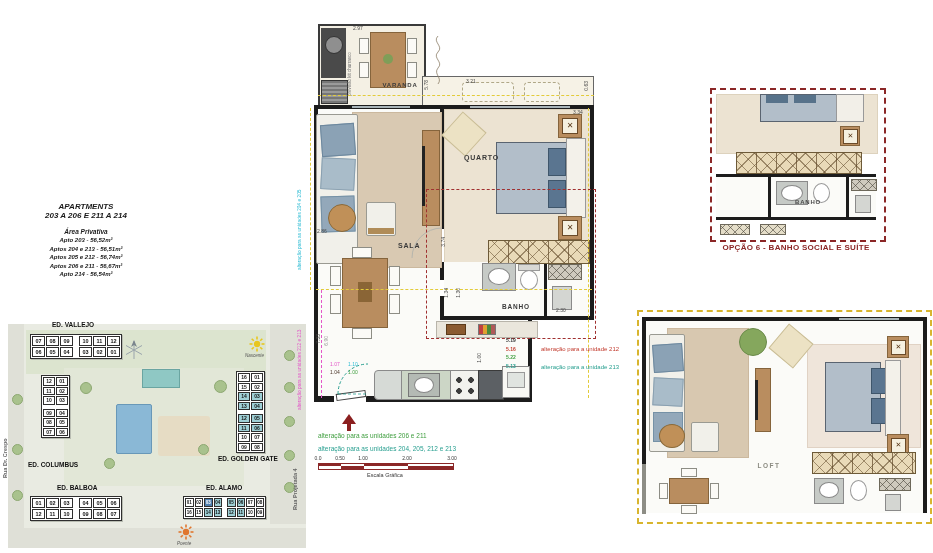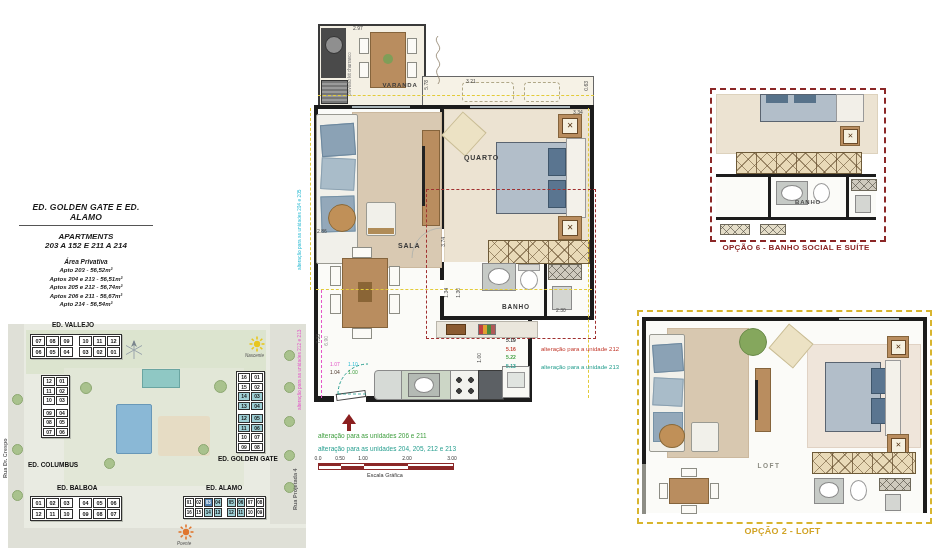--- a/index.html
+++ b/index.html
@@ -68,23 +68,22 @@
   .sb .cap{position:absolute;left:0;top:17px;width:134px;text-align:center;font-size:5.5px;color:#3a3a3a;}
   
   .opt-label{position:absolute;font-weight:bold;text-align:center;letter-spacing:.3px;}
 </style>
 </head>
 <body>
 
 <div id="canvas">
 
   <div class="info">
-    <div class="t">ED. GOLDEN GATE E ED. ALAMO</div>
     <div class="s1">APARTMENTS</div>
-    <div class="s2">203 A 152 E 211 A 214</div>
+    <div class="s2">203 A 206 E 211 A 214</div>
     <div class="ah">Área Privativa</div>
     <div>
         <div class="area-line">Apto 203 - 56,52m²</div>
         <div class="area-line">Aptos 204 e 213 - 56,51m²</div>
         <div class="area-line">Aptos 205 e 212 - 56,74m²</div>
         <div class="area-line">Aptos 206 e 211 - 56,67m²</div>
         <div class="area-line">Apto 214 - 56,54m²</div>
       </div>
   </div>
 
@@ -500,15 +499,14 @@
     <div class="abs" style="left:180px;top:170px;width:18px;height:14px;border-radius:50%;background:#fff;border:1px solid #888;"></div>
     <div class="abs" style="left:211px;top:168px;width:15px;height:19px;border-radius:50%;background:#fff;border:1px solid #999;"></div>
     <div class="hatch-gray" style="left:240px;top:166px;width:32px;height:13px;"></div>
     <div class="abs" style="left:246px;top:182px;width:14px;height:15px;background:#d4d6d2;border:1px solid #8a8a8a;"></div>
     <div class="wood" style="left:30px;top:166px;width:40px;height:26px;"></div>
     <div class="chair" style="left:20px;top:171px;width:9px;height:16px;"></div>
     <div class="chair" style="left:71px;top:171px;width:9px;height:16px;"></div>
     <div class="chair" style="left:42px;top:156px;width:16px;height:9px;"></div>
     <div class="chair" style="left:42px;top:193px;width:16px;height:9px;"></div>
   </div>
-  <div class="opt-label" style="left:637px;top:526px;width:291px;font-size:9px;color:#d2a427;">OPÇÃO 2 - LOFT</div>
 
 </div>
 
 </body></html>

